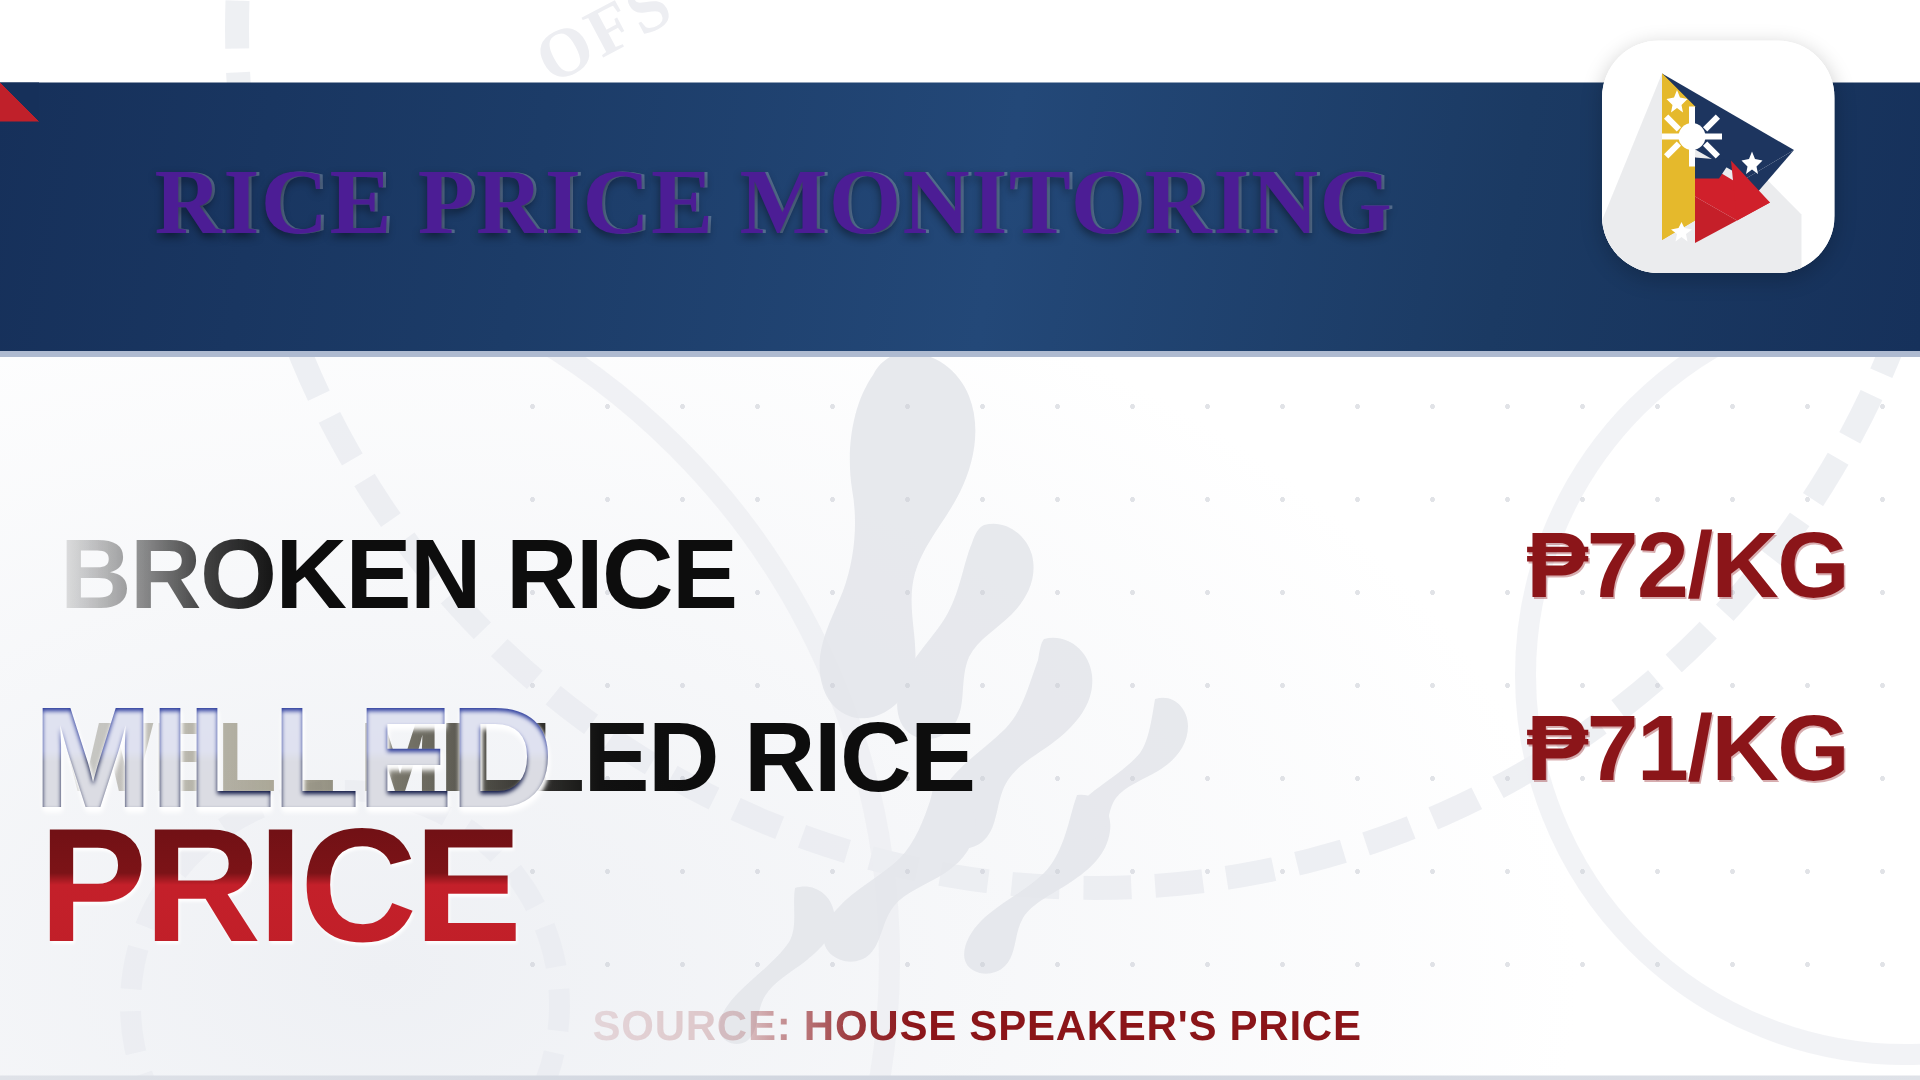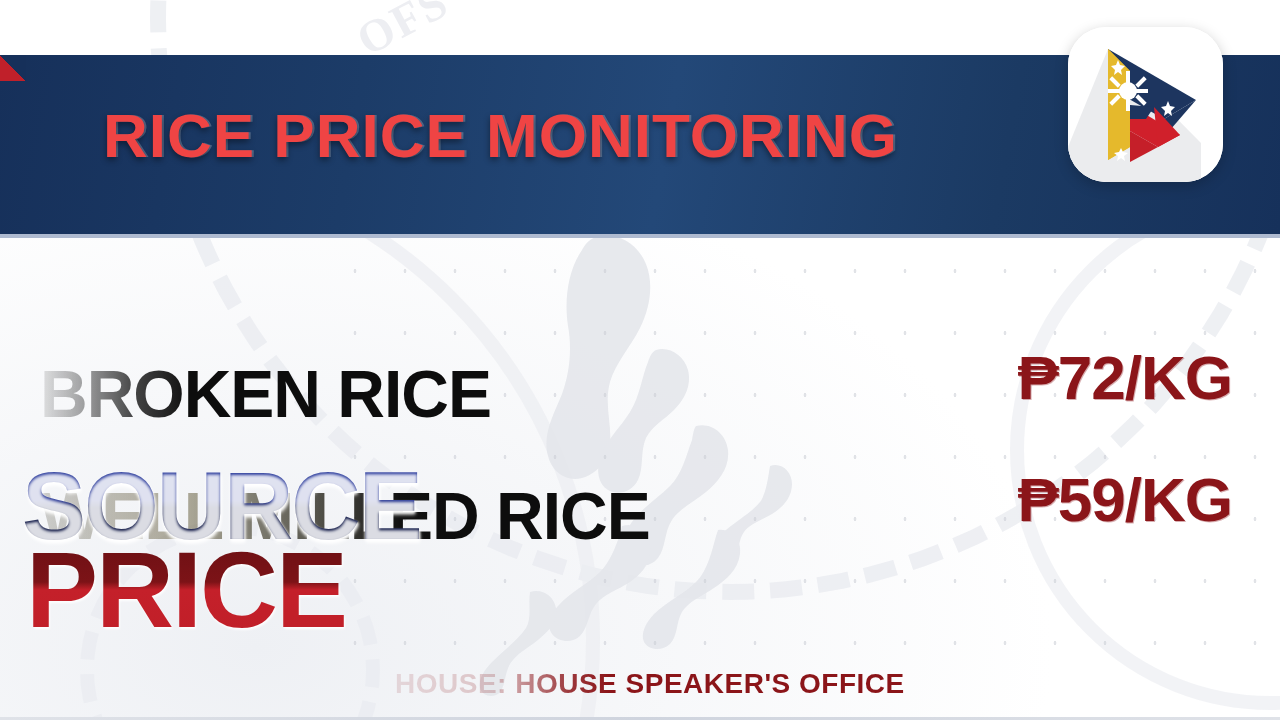--- a/index.html
+++ b/index.html
@@ -60,40 +60,41 @@
   .headerbar::after{
     content:""; position:absolute; left:0; right:0; bottom:-4px; height:4px;
     background:#aebad0;
   }
   .corner-red{
     position:absolute; left:0; top:55px; width:26px; height:26px;
     background:linear-gradient(225deg,#16305a 0% 50%, #c0202a 50% 100%);
   }
   .title{
     position:absolute; left:103px; top:100px;
-    font-size:62px; font-weight:bold; color:#ef4444;
+    font-size:62px; font-weight:bold; color:#4c1d95;
     letter-spacing:1px; white-space:nowrap;
     text-shadow:0 3px 6px rgba(0,0,0,.45), 2px 0 0 rgba(255,255,255,.25);
     font-stretch:condensed;
+    font-family:Liberation Serif, serif;
   }
 
   
   .netlogo{
     position:absolute; left:1068px; top:27px; width:155px; height:155px;
     background:#ffffff; border-radius:38px;
     box-shadow:0 4px 14px rgba(0,0,0,.22);
   }
 
   
   .row{ position:absolute; left:0; width:1280px; height:80px; }
   .row.r1{ top:340px; }
   .row.r2{ top:462px; }
 
   .commodity{
-    position:absolute; left:40px; top:16px;
+    position:absolute; left:40px; top:4px;
     font-size:66px; font-weight:bold; color:#111111;
     letter-spacing:-1px; white-space:nowrap;
     font-stretch:condensed;
     -webkit-background-clip:text;
   }
   .row.r1 .commodity{
     background:linear-gradient(90deg,
       rgba(20,20,20,.10) 0px, rgba(20,20,20,.35) 38px,
       rgba(15,15,15,.78) 96px, #0d0d0d 150px);
     -webkit-background-clip:text; background-clip:text; color:transparent;
@@ -246,24 +247,24 @@
     </svg>
   </div>
 
   <div class="row r1">
     <div class="commodity">BROKEN RICE</div>
     <div class="price">₱72/KG</div>
   </div>
 
   <div class="row r2">
     <div class="commodity">WELL MILLED RICE</div>
-    <div class="price">₱59/KG</div>
-  </div>
-
-  <div class="source">HOUSE: HOUSE SPEAKER'S OFFICE</div>
+    <div class="price">₱71/KG</div>
+  </div>
+
+  <div class="source">SOURCE: HOUSE SPEAKER'S PRICE</div>
 
   <div class="lowerthird">
-    <div class="lt-line lt-sentro">SOURCE</div>
+    <div class="lt-line lt-sentro">MILLED</div>
     <div class="lt-line lt-balita">PRICE</div>
   </div>
 
   <div class="footline"></div>
 </div>
 
 </body></html>

